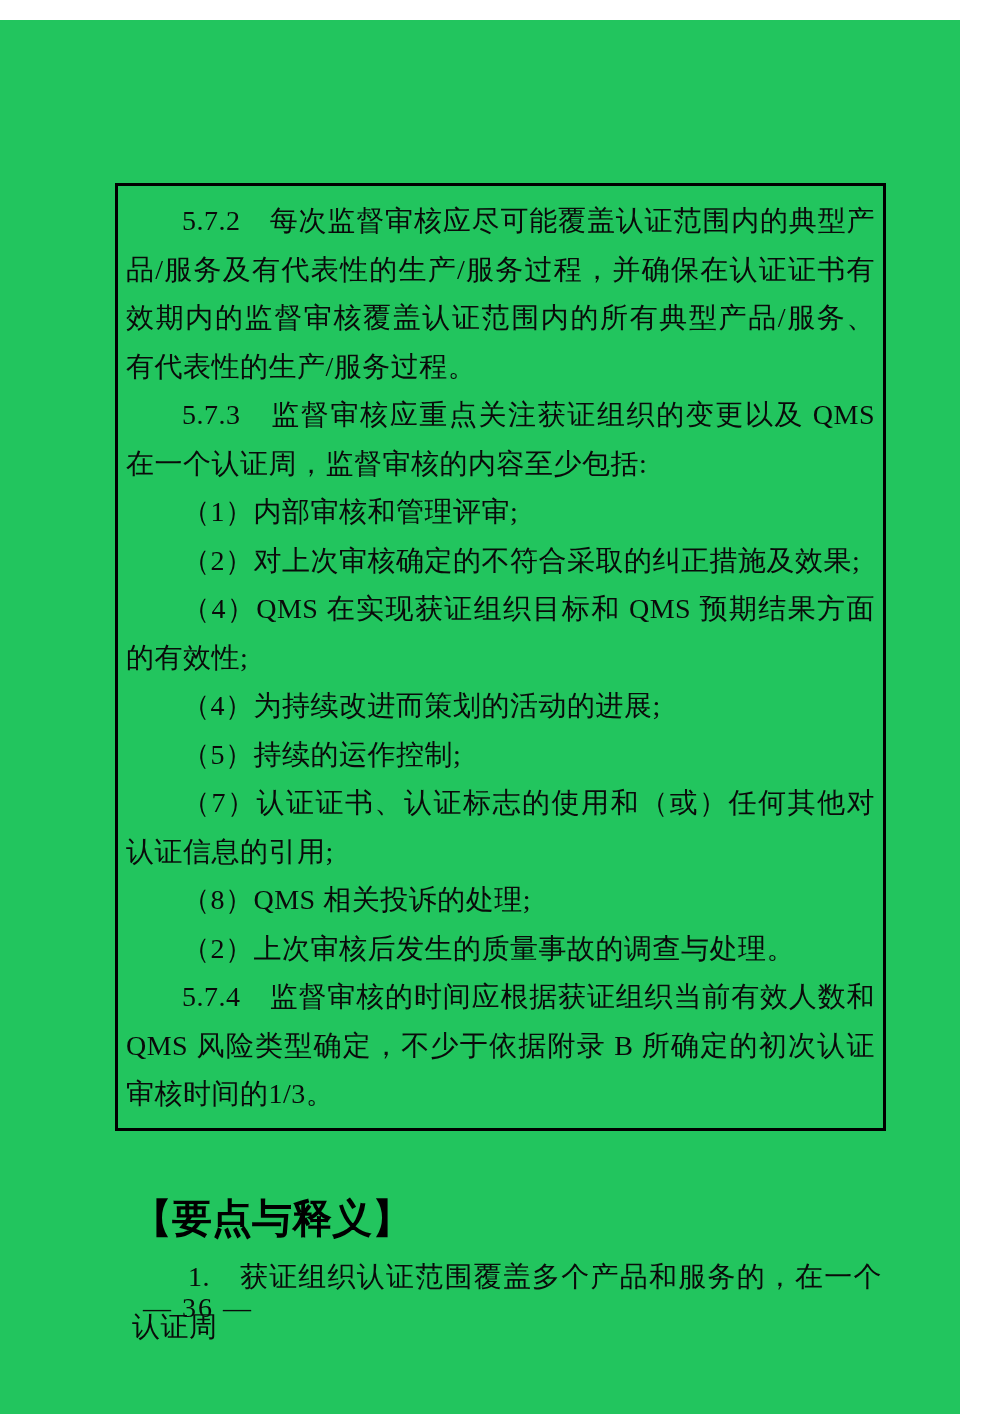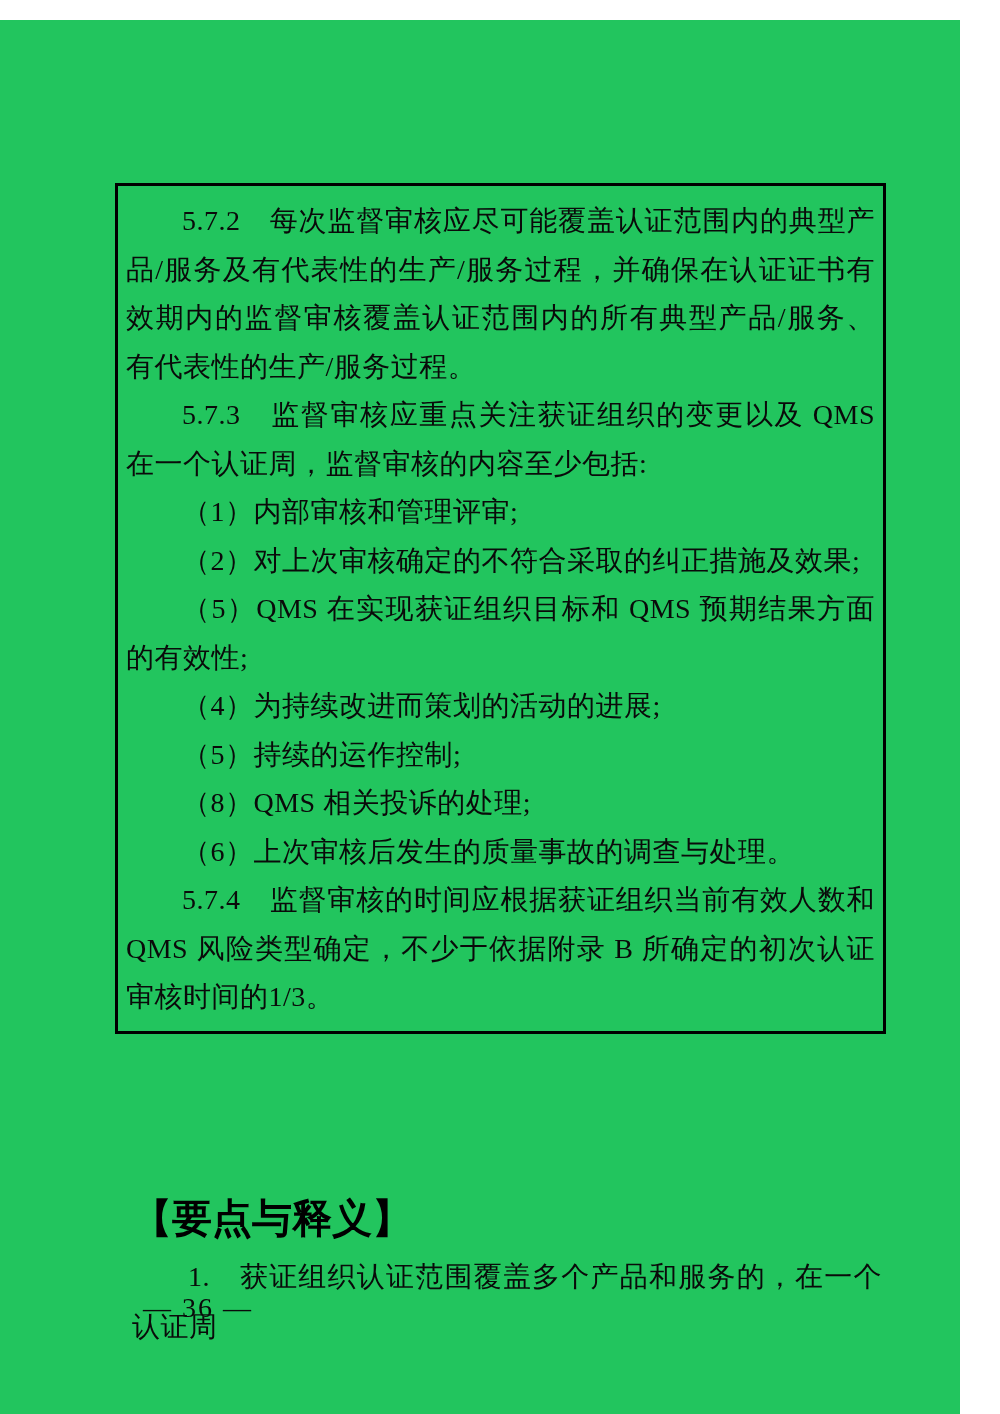--- a/index.html
+++ b/index.html
@@ -69,25 +69,26 @@
 </head>
 <body>
 
 <div class="page">
 
   <div class="content-box">
     <p>5.7.2　每次监督审核应尽可能覆盖认证范围内的典型产品/服务及有代表性的生产/服务过程，并确保在认证证书有效期内的监督审核覆盖认证范围内的所有典型产品/服务、有代表性的生产/服务过程。</p>
     <p>5.7.3　监督审核应重点关注获证组织的变更以及 QMS 在一个认证周，监督审核的内容至少包括:</p>
     <p>（1）内部审核和管理评审;</p>
     <p>（2）对上次审核确定的不符合采取的纠正措施及效果;</p>
-    <p>（5）QMS 在实现获证组织目标和 QMS 预期结果方面的有效性;</p>
+    <p>（4）QMS 在实现获证组织目标和 QMS 预期结果方面的有效性;</p>
     <p>（4）为持续改进而策划的活动的进展;</p>
     <p>（5）持续的运作控制;</p>
+    <p>（7）认证证书、认证标志的使用和（或）任何其他对认证信息的引用;</p>
     <p>（8）QMS 相关投诉的处理;</p>
-    <p>（6）上次审核后发生的质量事故的调查与处理。</p>
+    <p>（2）上次审核后发生的质量事故的调查与处理。</p>
     <p>5.7.4　监督审核的时间应根据获证组织当前有效人数和 QMS 风险类型确定，不少于依据附录 B 所确定的初次认证审核时间的1/3。</p>
   </div>
 
   <div class="release-heading">【要点与释义】</div>
 
   <div class="release-paragraph">1.　获证组织认证范围覆盖多个产品和服务的，在一个认证周</div>
 
   <div class="page-number">— 36 —</div>
 
 </div>

